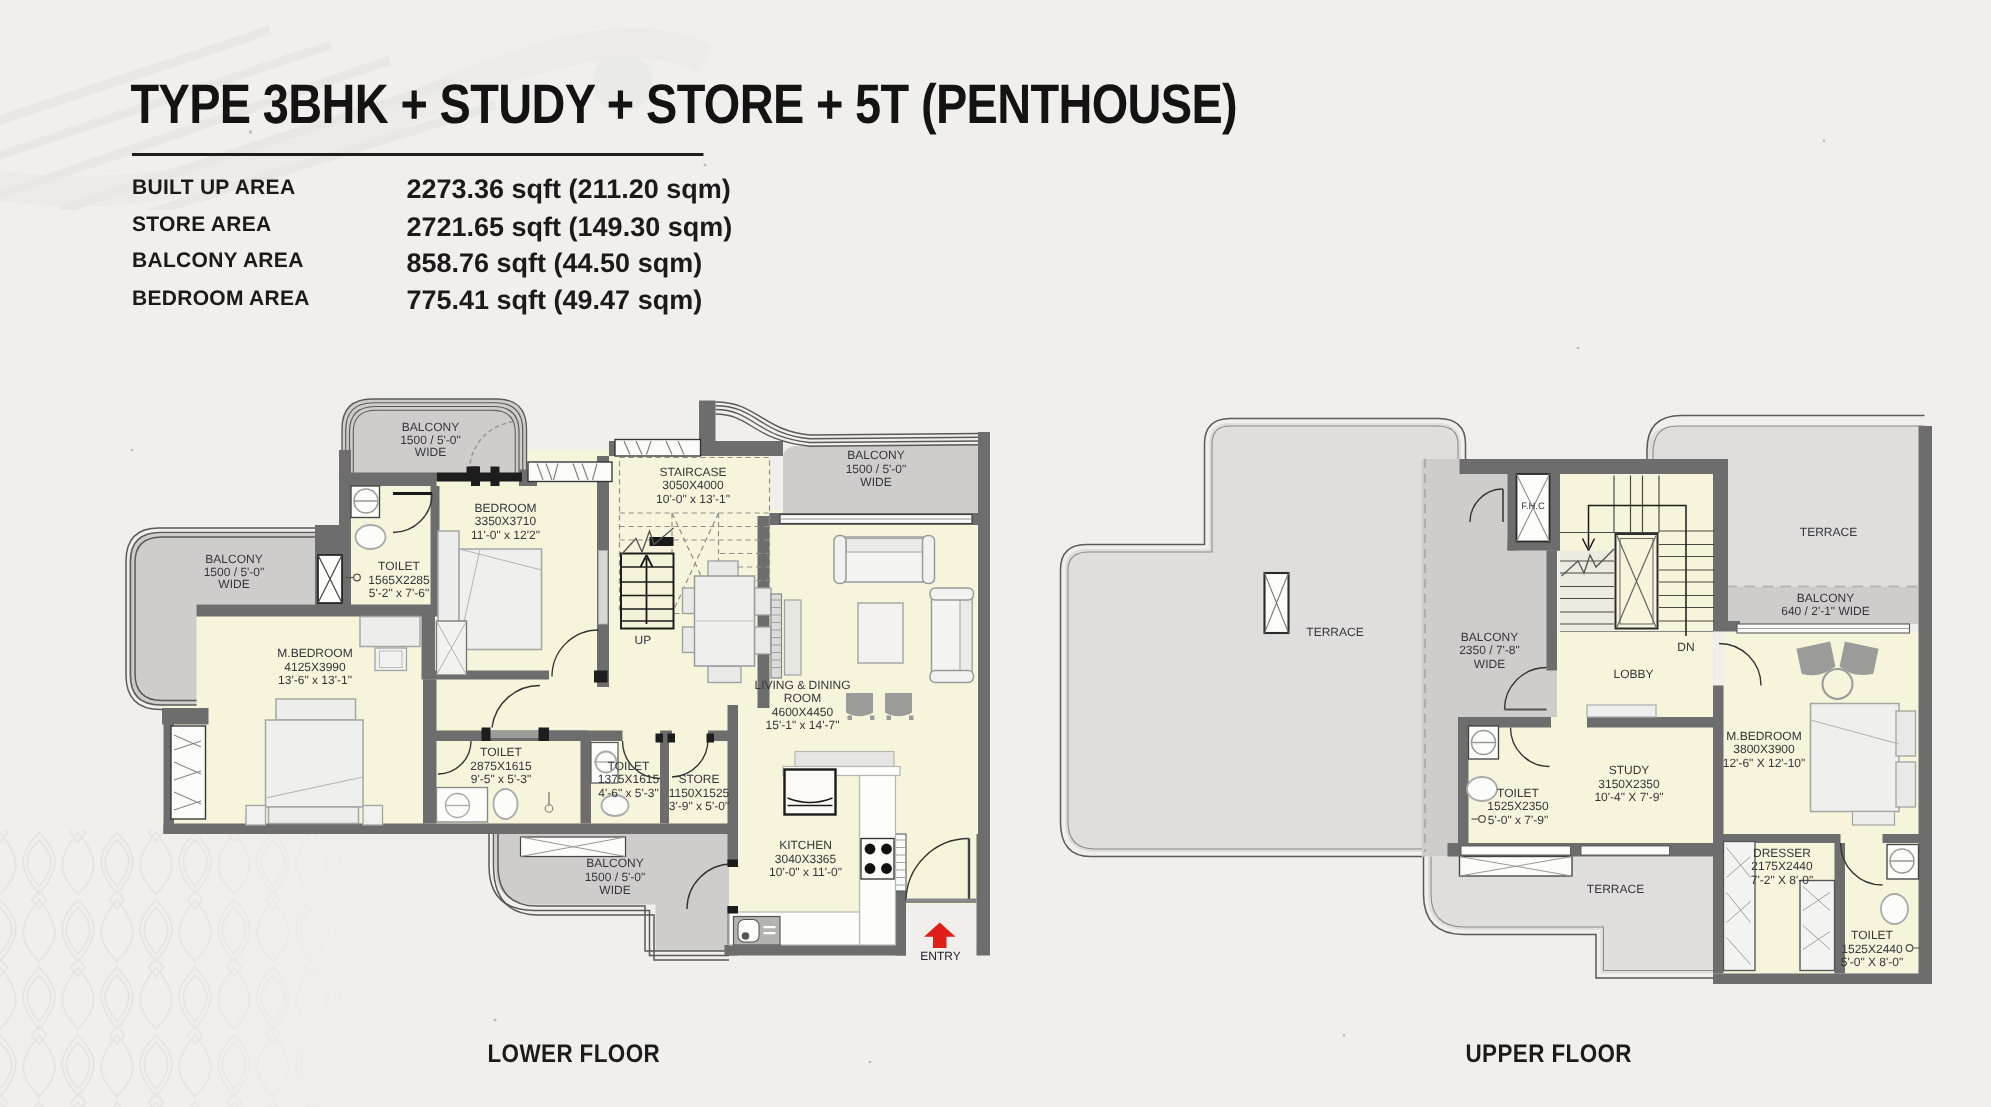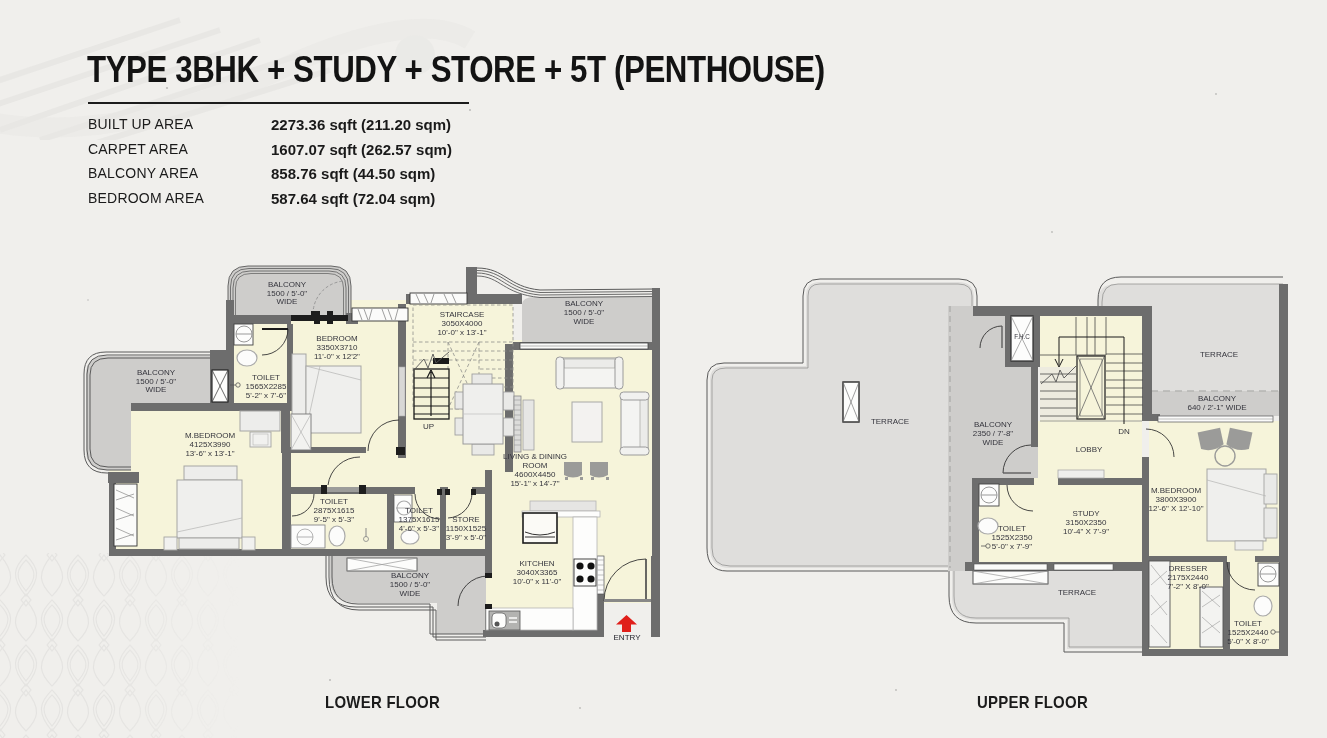--- a/index.html
+++ b/index.html
@@ -1,19 +1,19 @@
 <!DOCTYPE html>
 <html><head><meta charset="utf-8">
 <style>
   html,body{margin:0;padding:0;}
   body{width:1327px;height:738px;position:relative;background:#f0efec;font-family:"Liberation Sans",sans-serif;overflow:hidden;}
   .ttl{position:absolute;left:87px;top:49px;font-size:37px;font-weight:bold;color:#131313;letter-spacing:-0.5px;white-space:nowrap;transform:scaleX(0.845);transform-origin:0 0;}
   .rule{position:absolute;left:88px;top:102px;width:381px;height:2px;background:#1c1c1c;}
-  .lab{position:absolute;left:88px;font-size:14px;font-weight:normal;color:#1a1a1a;white-space:nowrap;letter-spacing:0.2px;}
-  .val{position:absolute;left:271px;font-size:15px;font-weight:bold;color:#1a1a1a;white-space:nowrap;}
+  .lab{position:absolute;left:88px;font-size:14px;font-weight:bold;color:#1a1a1a;white-space:nowrap;letter-spacing:0.2px;}
+  .val{position:absolute;left:271px;font-size:18px;font-weight:bold;color:#1a1a1a;white-space:nowrap;}
   .cap{position:absolute;font-size:17px;font-weight:bold;color:#1b1b1b;letter-spacing:0.3px;transform:scaleX(0.88);transform-origin:0 0;}
   svg text{font-family:"Liberation Sans",sans-serif;}
   .rm{font-size:8px;fill:#35353d;}
 </style></head>
 <body>
 
 <svg width="520" height="140" style="position:absolute;left:0;top:0" viewBox="0 0 520 140">
   <g opacity="0.055" stroke="#6a6a68" fill="none">
     <path d="M-20,120 Q120,150 300,60 Q420,10 470,40" stroke-width="20" opacity="0.5"></path>
     <path d="M-30,90 L180,20 M-20,110 L220,30 M0,130 L260,40 M40,140 L300,55 M90,145 L330,70" stroke-width="6"></path>
@@ -64,26 +64,26 @@
       <circle cx="580" cy="708" r="0.9"></circle>
   </g>
 </svg>
 
 <div class="ttl">TYPE 3BHK + STUDY + STORE + 5T (PENTHOUSE)</div>
 
 <div class="rule"></div>
 
 <div class="lab" style="top:116px">BUILT UP AREA</div>
 <div class="val" style="top:116px">2273.36 sqft (211.20 sqm)</div>
-<div class="lab" style="top:141px">CARPET AREA</div>
-<div class="val" style="top:141px">1607.07 sqft (262.57 sqm)</div>
+<div class="lab" style="top:141px">STORE AREA</div>
+<div class="val" style="top:141px">2721.65 sqft (149.30 sqm)</div>
 <div class="lab" style="top:165px">BALCONY AREA</div>
 <div class="val" style="top:165px">858.76 sqft (44.50 sqm)</div>
 <div class="lab" style="top:190px">BEDROOM AREA</div>
-<div class="val" style="top:190px">587.64 sqft (72.04 sqm)</div>
+<div class="val" style="top:190px">775.41 sqft (49.47 sqm)</div>
 
 <svg id="plan" width="1327" height="738" style="position:absolute;left:0;top:0" viewBox="0 0 1327 738">
 
 <g id="lower">
 
 <g>
 <rect x="228" y="300" width="184" height="160" fill="#f6f4da"></rect>
 <rect x="109" y="403" width="201" height="153" fill="#f6f4da"></rect>
 <rect x="280" y="404" width="233" height="88" fill="#f6f4da"></rect>
 <rect x="282" y="484" width="210" height="72" fill="#f6f4da"></rect>

